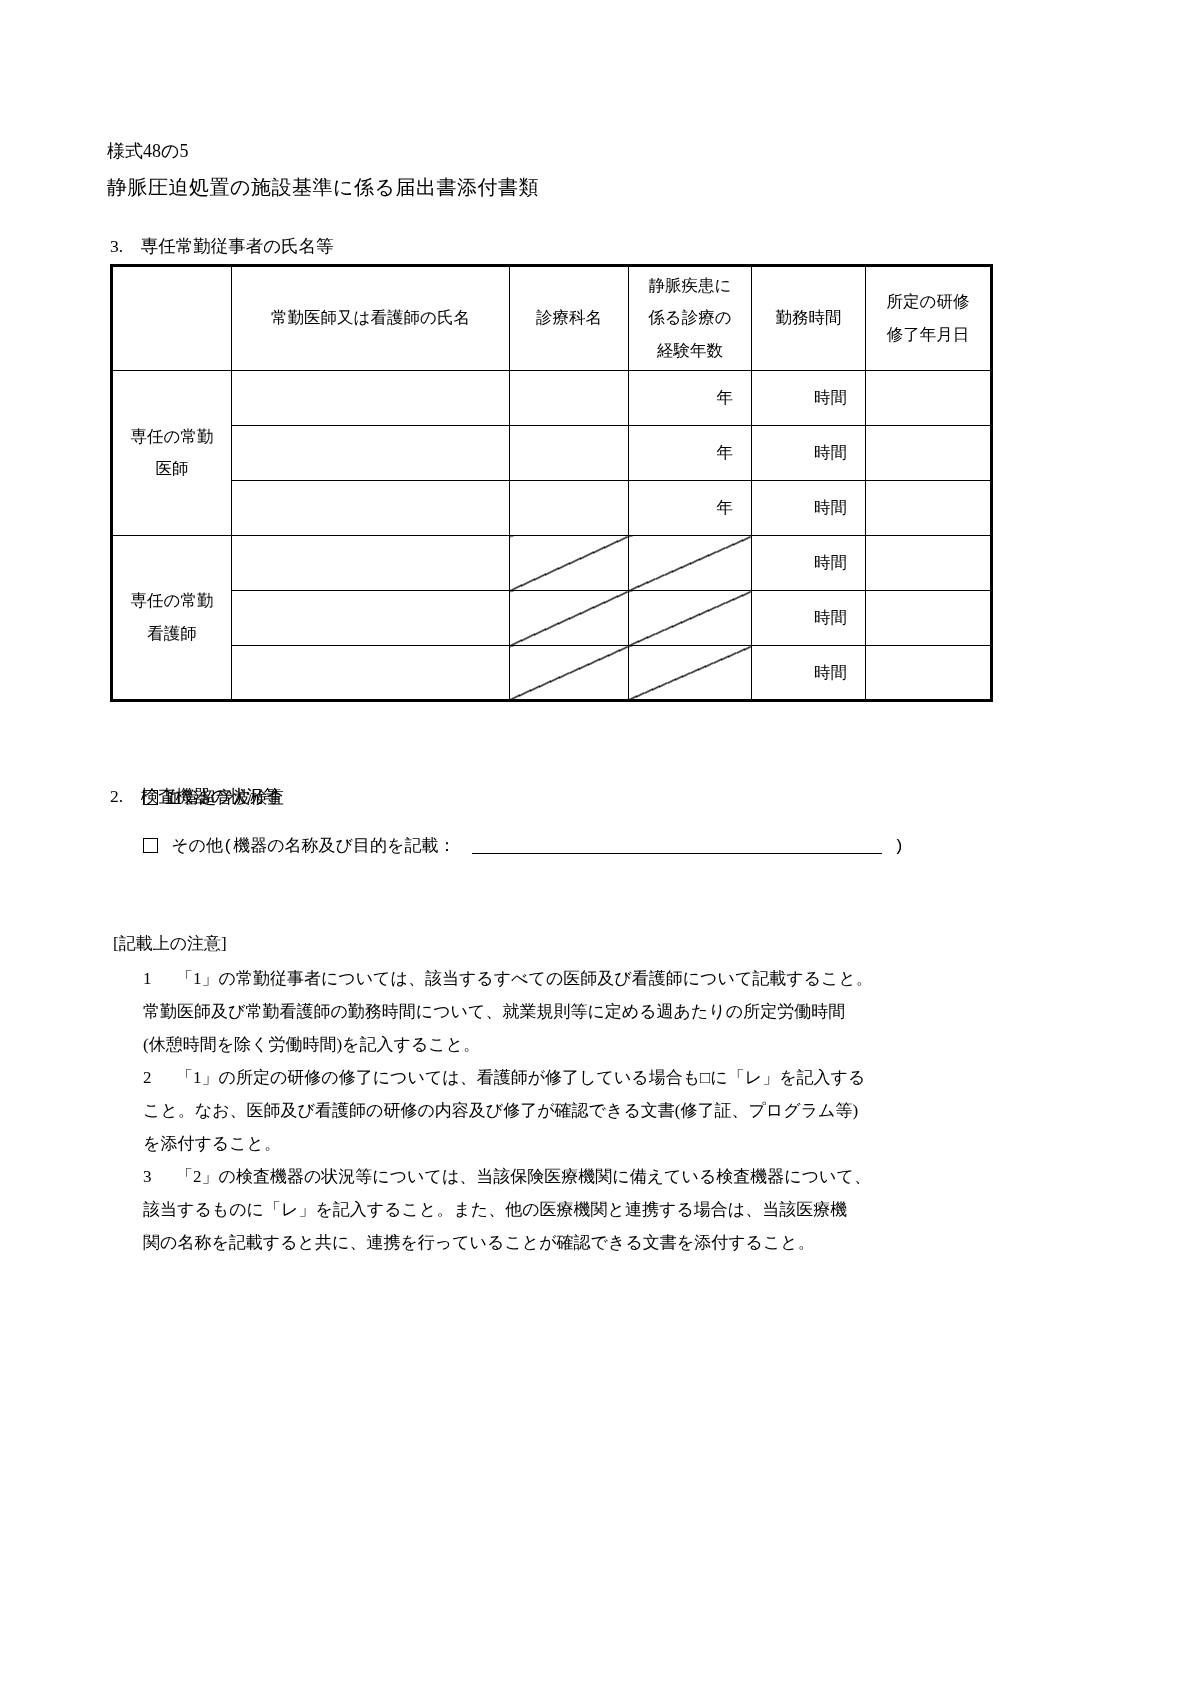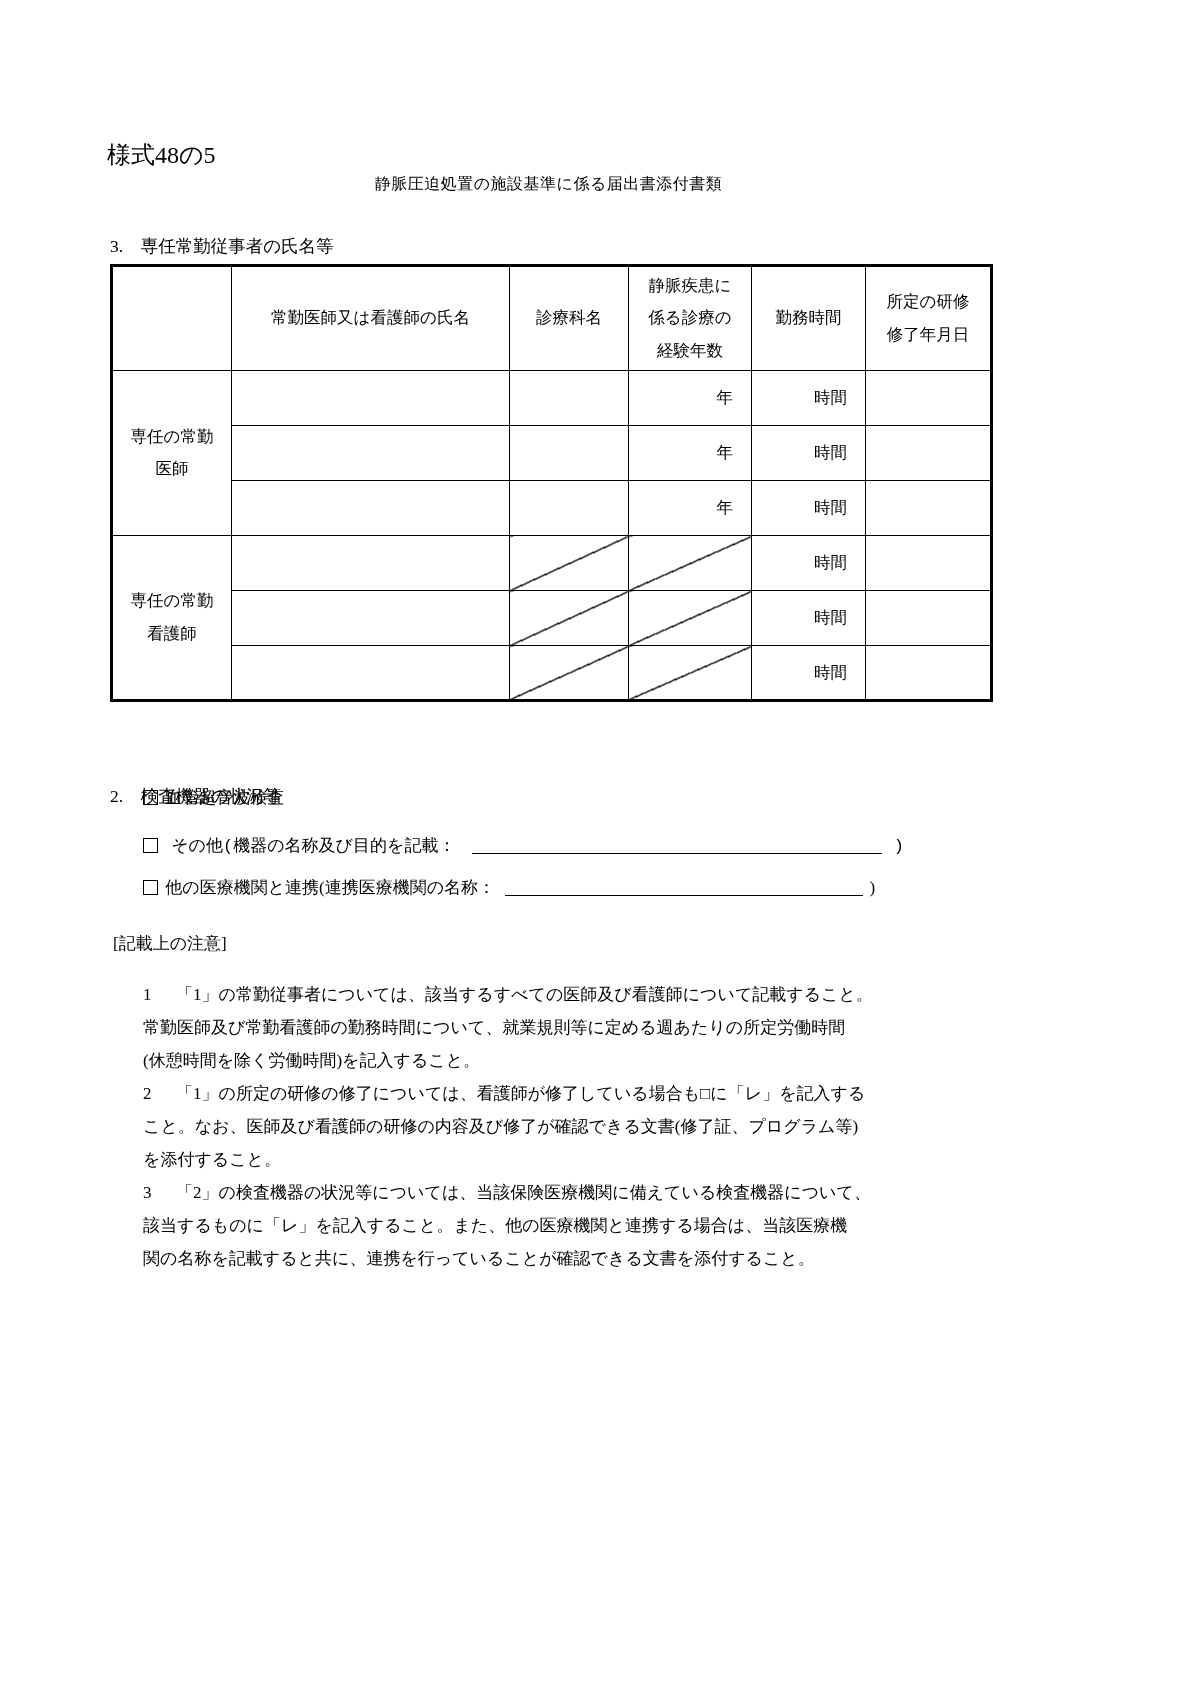--- a/index.html
+++ b/index.html
@@ -12,22 +12,22 @@
   .page {
     position: relative;
     width: 1181px;
     height: 1695px;
     background: #ffffff;
     overflow: hidden;
     font-size: 17px;
   }
   .abs { position: absolute; }
 
-  .form-number { left: 107px; top: 139px; font-size: 24px; }
-  .title { left: 107px; top: 174px; width: 883px; text-align: center; font-size: 16px; letter-spacing: 0.5px; }
+  .form-number { left: 107px; top: 139px; font-size: 18px; }
+  .title { left: 107px; top: 174px; width: 883px; font-size: 20px; letter-spacing: 0.5px; }
   .s1-heading { left: 110px; top: 234px; font-size: 17.5px; }
 
   table.staff {
     left: 110px; top: 264px;
     width: 880px;
     border-collapse: collapse;
     table-layout: fixed;
     border: 3px solid #000;
   }
   table.staff td {
@@ -77,21 +77,21 @@
     height: 14px;
     border-bottom: 1px solid #000;
     margin-bottom: -3px;
     margin-left: 6px;
     margin-right: 2px;
   }
   .w-other { width: 410px; }
   .w-coop  { width: 358px; }
 
   .notes { left: 113px; top: 930px; width: 920px; font-size: 17px; }
-  .notes-heading { line-height: 28px; margin-bottom: 20px; }
+  .notes-heading { line-height: 28px; margin-bottom: 4px; }
   .notes-list { padding-left: 30px; }
   .note { line-height: 33px; }
   .note-num { display: inline-block; width: 33px; }
   .note-text { white-space: pre-line; }
 </style>
 </head>
 <body>
 
 <div class="page">
 
@@ -178,26 +178,20 @@
     <span>血管超音波検査</span>
   </div>
 
   <div class="abs check check-2">
     <span class="cb"></span>
     <span>その他(機器の名称及び目的を記載：</span>
     <span class="fill-line w-other"></span>
     <span>)</span>
   </div>
 
-  <div class="abs check check-3">
-    <span class="cb"></span>
-    <span>他の医療機関と連携(連携医療機関の名称：</span>
-    <span class="fill-line w-coop"></span>
-    <span>)</span>
-  </div>
 
   <div class="abs notes">
     <div class="notes-heading">[記載上の注意]</div>
     <div class="notes-list">
       <div class="note">
         <span class="note-num">1</span><span class="note-text">「1」の常勤従事者については、該当するすべての医師及び看護師について記載すること。
 常勤医師及び常勤看護師の勤務時間について、就業規則等に定める週あたりの所定労働時間
 (休憩時間を除く労働時間)を記入すること。</span>
       </div>
       <div class="note">

